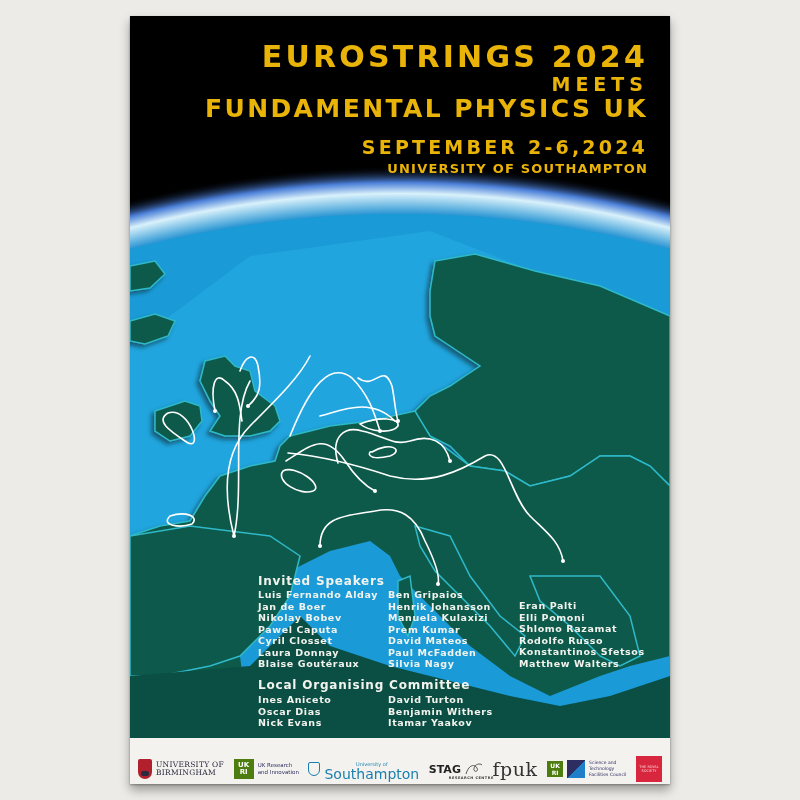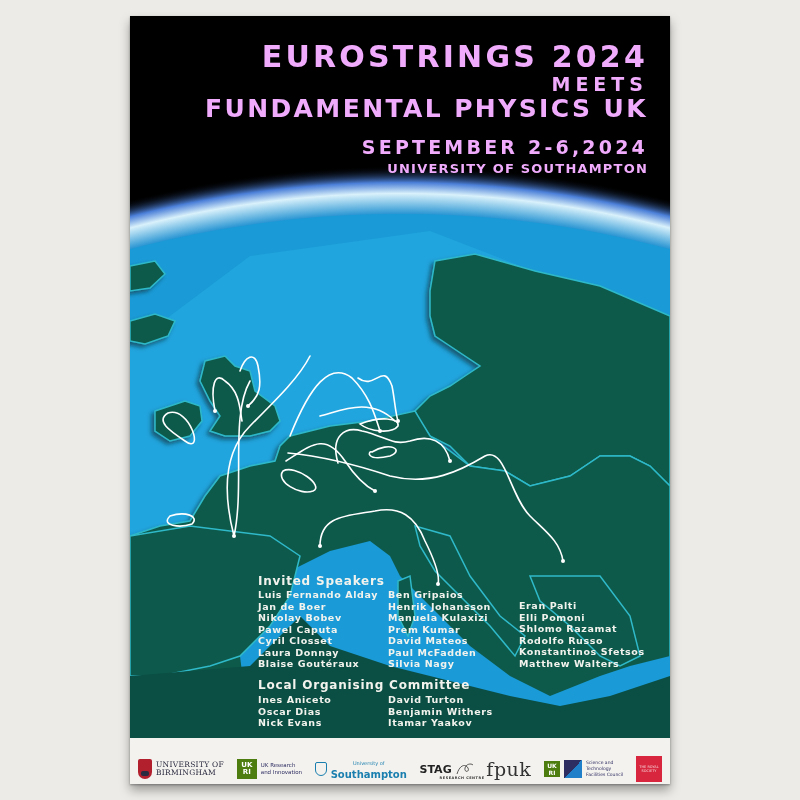--- a/index.html
+++ b/index.html
@@ -14,21 +14,21 @@
       position: absolute;
       left: 130px; top: 16px;
       width: 540px; height: 768px;
       background: #000;
       box-shadow: 0 6px 10px rgba(0,0,0,0.35), 0 1px 2px rgba(0,0,0,0.3);
       overflow: hidden;
     }
     .map-svg { position: absolute; left: 0; top: 0; width: 540px; height: 722px; }
     .title-block {
       position: absolute; right: 22px; top: 24px;
-      text-align: right; color: #f0abfc;
+      text-align: right; color: #eab308;
       font-family: "DejaVu Sans", sans-serif; font-weight: bold;
     }
     .t-main { font-size: 30px; letter-spacing: 3.2px; line-height: 34px; }
     .t-meets { font-size: 19px; letter-spacing: 5px; line-height: 20px; }
     .t-sub { font-size: 25px; letter-spacing: 2.4px; line-height: 30px; }
     .t-date { font-size: 19px; letter-spacing: 3.2px; margin-top: 12px; line-height: 22px; }
     .t-venue { font-size: 13px; letter-spacing: 1.2px; line-height: 18px; margin-top: 2px; }
 
     .people { position: absolute; left: 128px; color: #f3f3ee; font-weight: bold; }
     .people .heading { font-size: 12px; letter-spacing: 0.8px; line-height: 14px; }
@@ -51,21 +51,21 @@
     }
     .logo { display: flex; align-items: center; gap: 4px; }
     .crest { width: 14px; height: 20px; background: #b21f2d; border-radius: 2px 2px 7px 7px; position: relative; }
     .crest:after { content:""; position:absolute; left:3px; top:12px; width:8px; height:5px; background:#2a2a40; border-radius:2px; }
     .uob-text { font-family: "DejaVu Serif", serif; font-size: 7.5px; line-height: 8.5px; color: #2a2a40; letter-spacing: 0.3px; }
     .ukri-box { width: 20px; height: 20px; background: #4d7c0f; color: #fff; font-size: 7px; font-weight: bold; display:flex; align-items:center; justify-content:center; line-height: 7px; text-align:center; }
     .ukri-text { font-size: 5.5px; line-height: 7px; color: #2e2d62; }
     .soton-shield { width: 12px; height: 14px; border: 1.5px solid #1a7faf; border-radius: 2px 2px 6px 6px; box-sizing: border-box; }
     .soton-text { color: #1a7faf; line-height: 9px; }
     .soton-small { font-size: 5px; display:block; text-align: center;}
-    .soton-big { font-size: 10px; font-weight: bold; }
+    .soton-big { font-size: 14px; font-weight: normal; }
     .stag { font-size: 11px; font-weight: bold; color: #222; position: relative; align-items: center; }
     .stag-sub { font-size: 3.5px; letter-spacing: 0.5px; position: absolute; left: 20px; top: 14px; white-space: nowrap; color: #333; }
     .fpuk { font-family: "DejaVu Serif", serif; font-size: 19px; color: #333; letter-spacing: 0.5px; font-weight: normal; }
     .stfc-flag { width: 18px; height: 18px; background: linear-gradient(135deg, #2e2d62 50%, #1f7fc9 50%); }
     .stfc-text { font-size: 4.5px; line-height: 6px; color: #2e2d62; }
     .royal { width: 26px; height: 26px; background: #d7263d; color: #f8d7dc; font-size: 3.5px; display:flex; align-items:center; justify-content:center; text-align:center; line-height: 4.5px; }
   </style>
 </head>
 <body>
 

